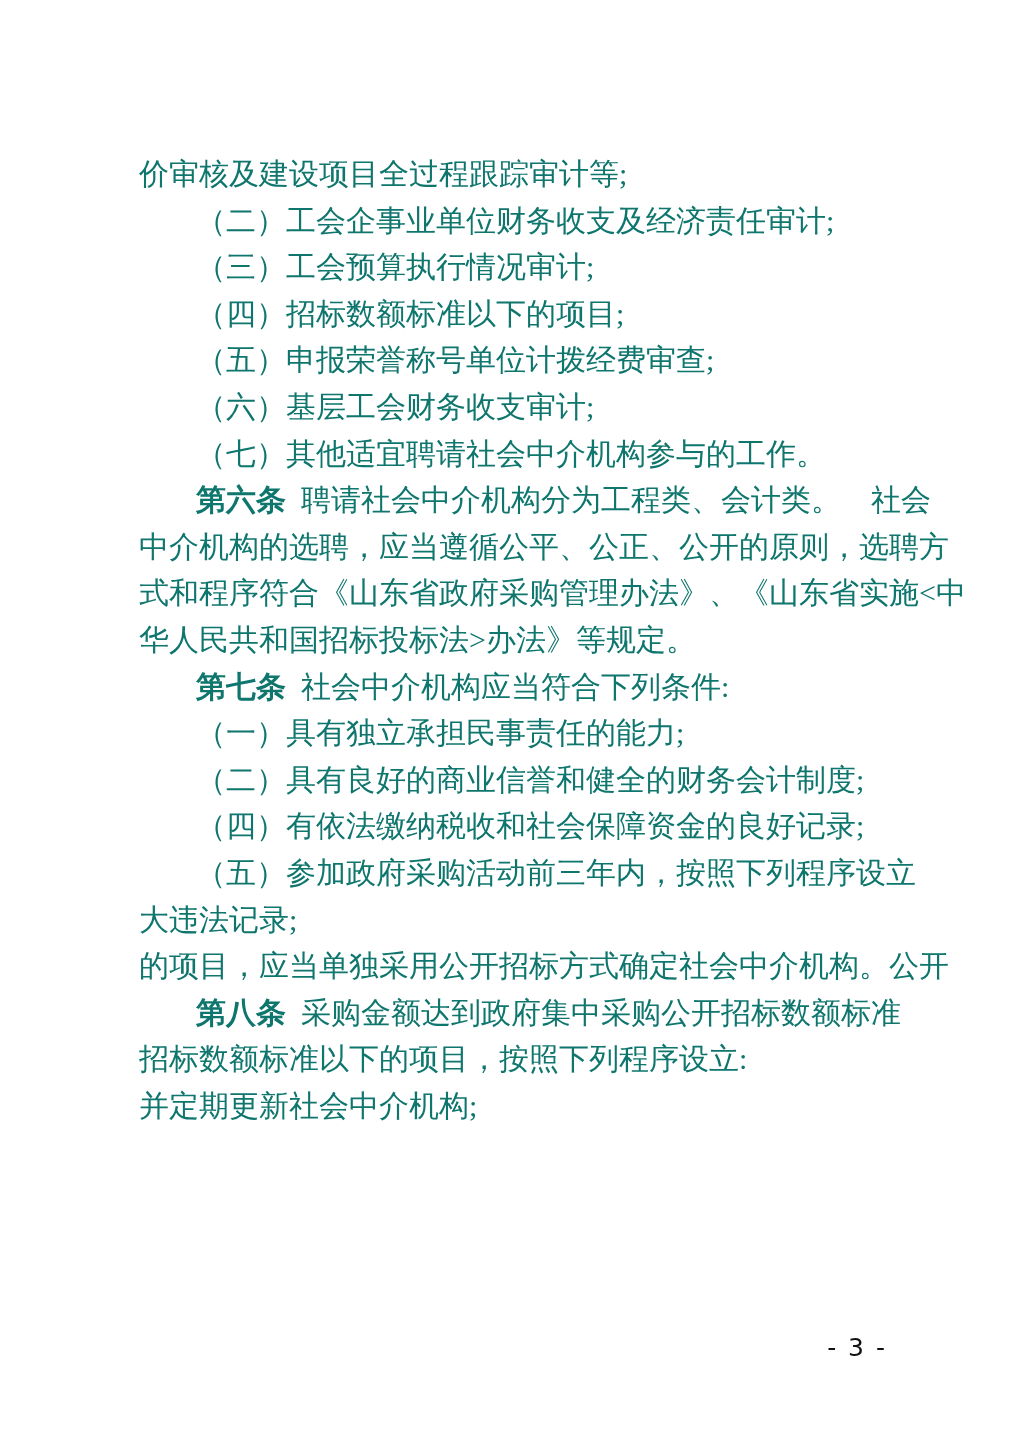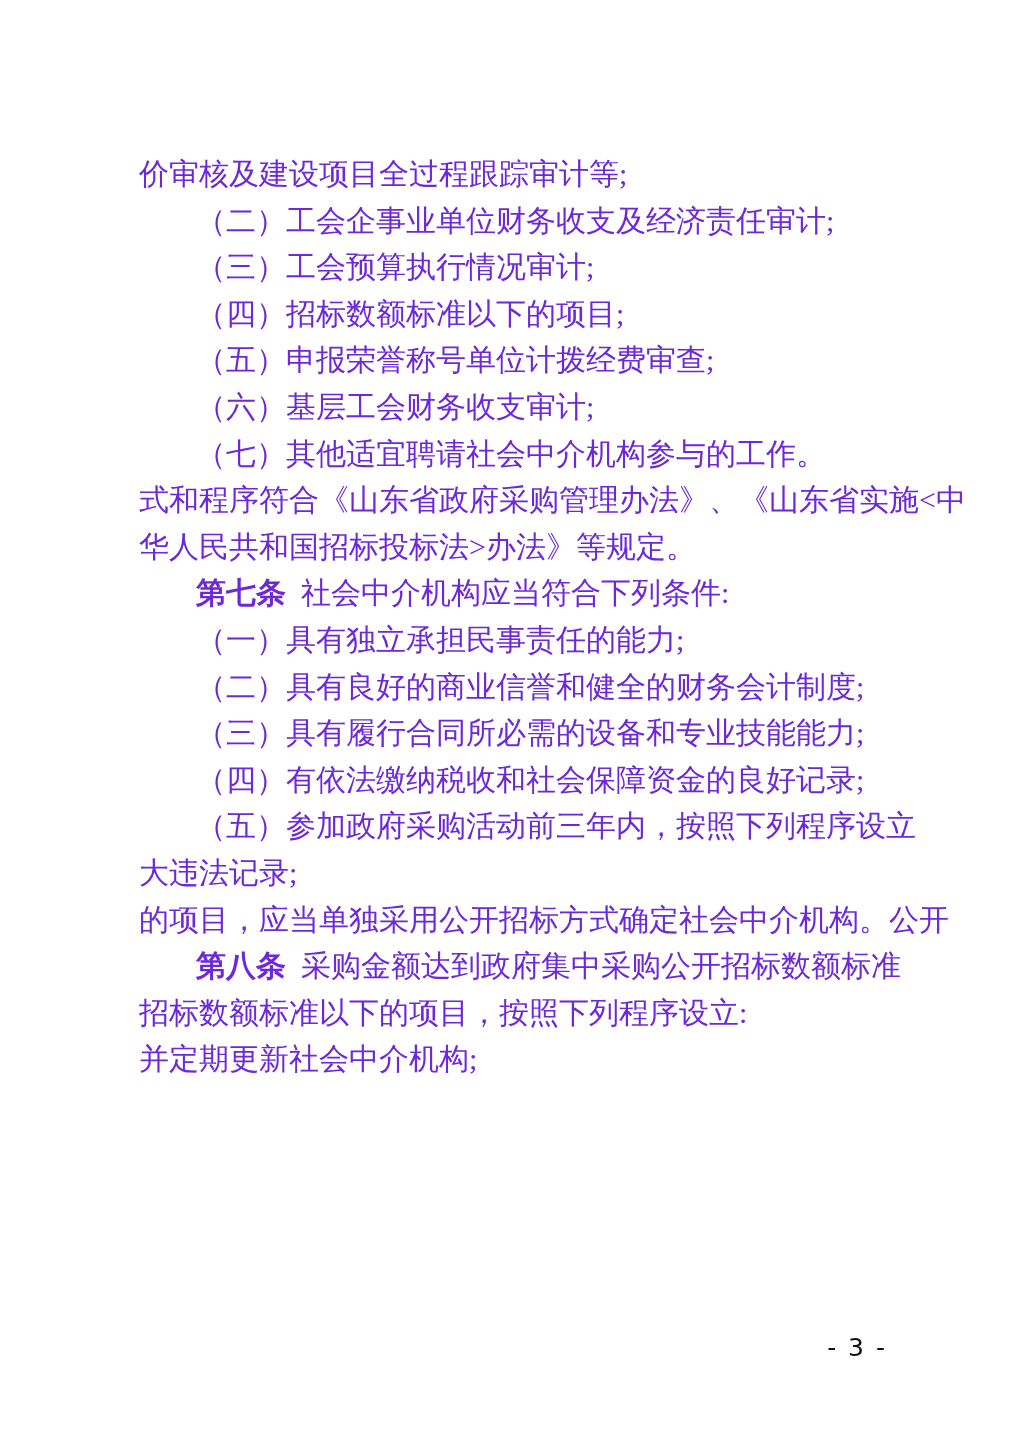--- a/index.html
+++ b/index.html
@@ -15,21 +15,21 @@
     overflow: hidden;
     font-family: "Liberation Serif", "DejaVu Serif", serif;
   }
   .doc-body {
     position: absolute;
     left: 139px;
     top: 151px;
     width: 746px;
     font-size: 30px;
     line-height: 46.6px;
-    color: #6d28d9;
+    color: #0f766e;
   }
   .line {
     height: 46.6px;
     white-space: nowrap;
   }
   .ind {
     padding-left: 57px;
   }
   .head {
     font-weight: bold;
@@ -55,27 +55,28 @@
   <div class="doc-body">
 
     <div class="line"><span>价审核及建设项目全过程跟踪审计等;</span></div>
     <div class="line ind"><span>（二）工会企事业单位财务收支及经济责任审计;</span></div>
     <div class="line ind"><span>（三）工会预算执行情况审计;</span></div>
     <div class="line ind"><span>（四）招标数额标准以下的项目;</span></div>
     <div class="line ind"><span>（五）申报荣誉称号单位计拨经费审查;</span></div>
     <div class="line ind"><span>（六）基层工会财务收支审计;</span></div>
     <div class="line ind"><span>（七）其他适宜聘请社会中介机构参与的工作。</span></div>
 
+    <div class="line ind"><b class="head">第六条</b><span>聘请社会中介机构分为工程类、会计类。　社会</span></div>
+    <div class="line"><span>中介机构的选聘，应当遵循公平、公正、公开的原则，选聘方</span></div>
     <div class="line"><span>式和程序符合《山东省政府采购管理办法》、《山东省实施&lt;中</span></div>
     <div class="line"><span>华人民共和国招标投标法&gt;办法》等规定。</span></div>
 
     <div class="line ind"><b class="head">第七条</b><span>社会中介机构应当符合下列条件:</span></div>
     <div class="line ind"><span>（一）具有独立承担民事责任的能力;</span></div>
     <div class="line ind"><span>（二）具有良好的商业信誉和健全的财务会计制度;</span></div>
-    <div class="line ind"><span>（三）具有履行合同所必需的设备和专业技能能力;</span></div>
     <div class="line ind"><span>（四）有依法缴纳税收和社会保障资金的良好记录;</span></div>
     <div class="line ind"><span>（五）参加政府采购活动前三年内，按照下列程序设立</span></div>
     <div class="line"><span>大违法记录;</span></div>
 
     <div class="line"><span>的项目，应当单独采用公开招标方式确定社会中介机构。公开</span></div>
     <div class="line ind"><b class="head">第八条</b><span>采购金额达到政府集中采购公开招标数额标准</span></div>
     <div class="line"><span>招标数额标准以下的项目，按照下列程序设立:</span></div>
     <div class="line"><span>并定期更新社会中介机构;</span></div>
 
   </div>

